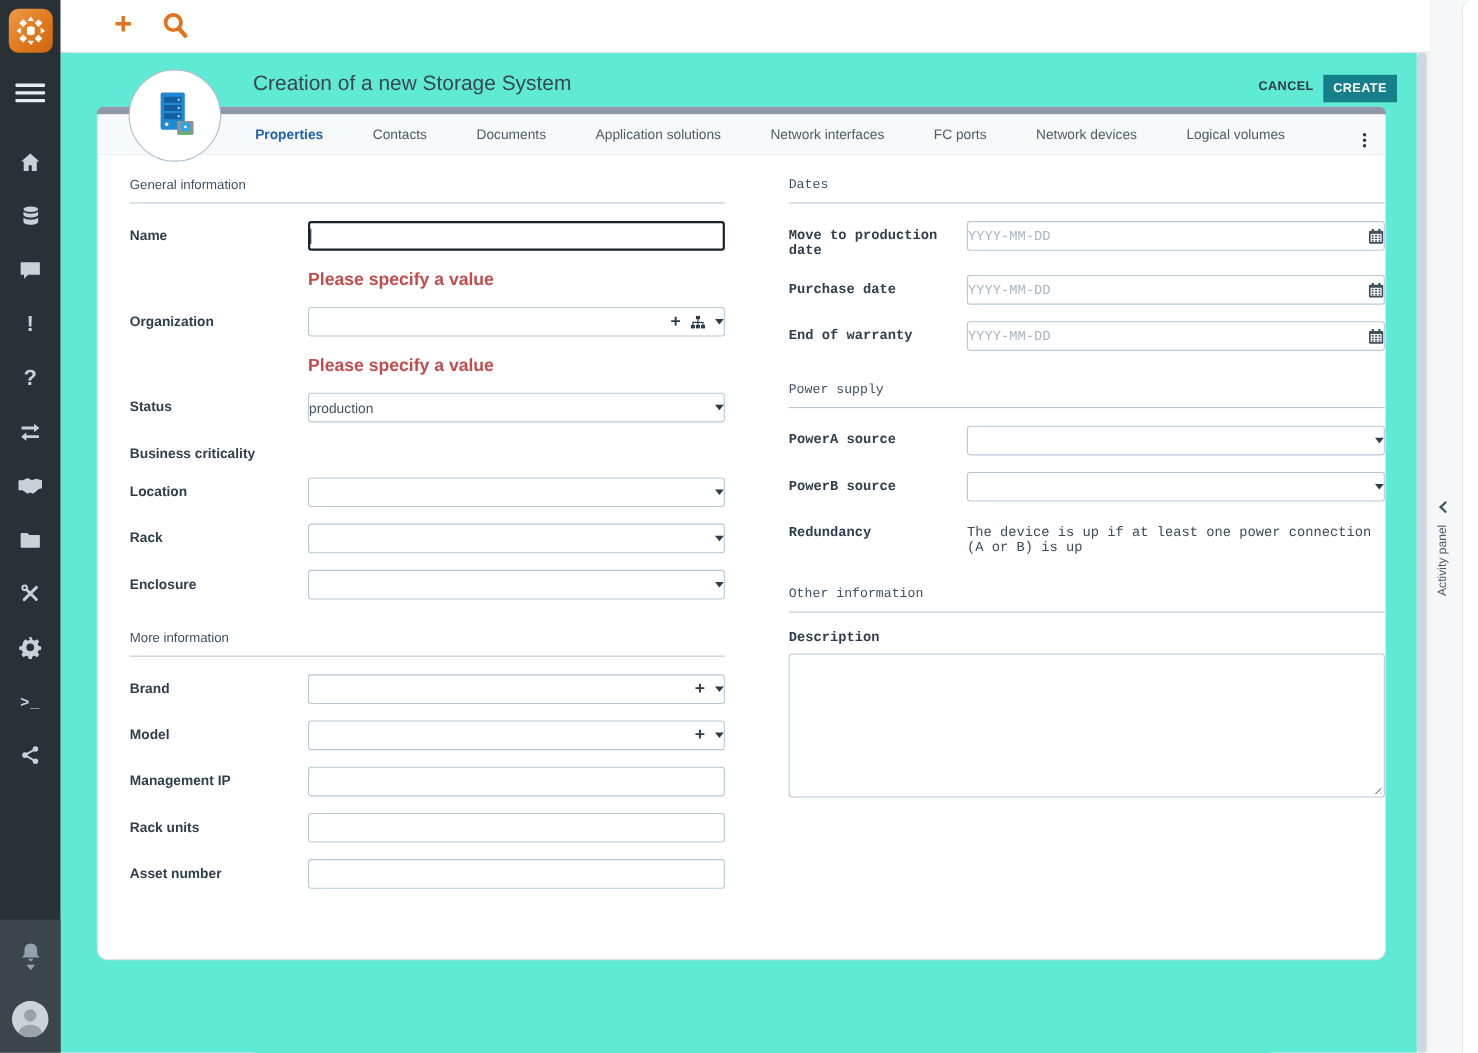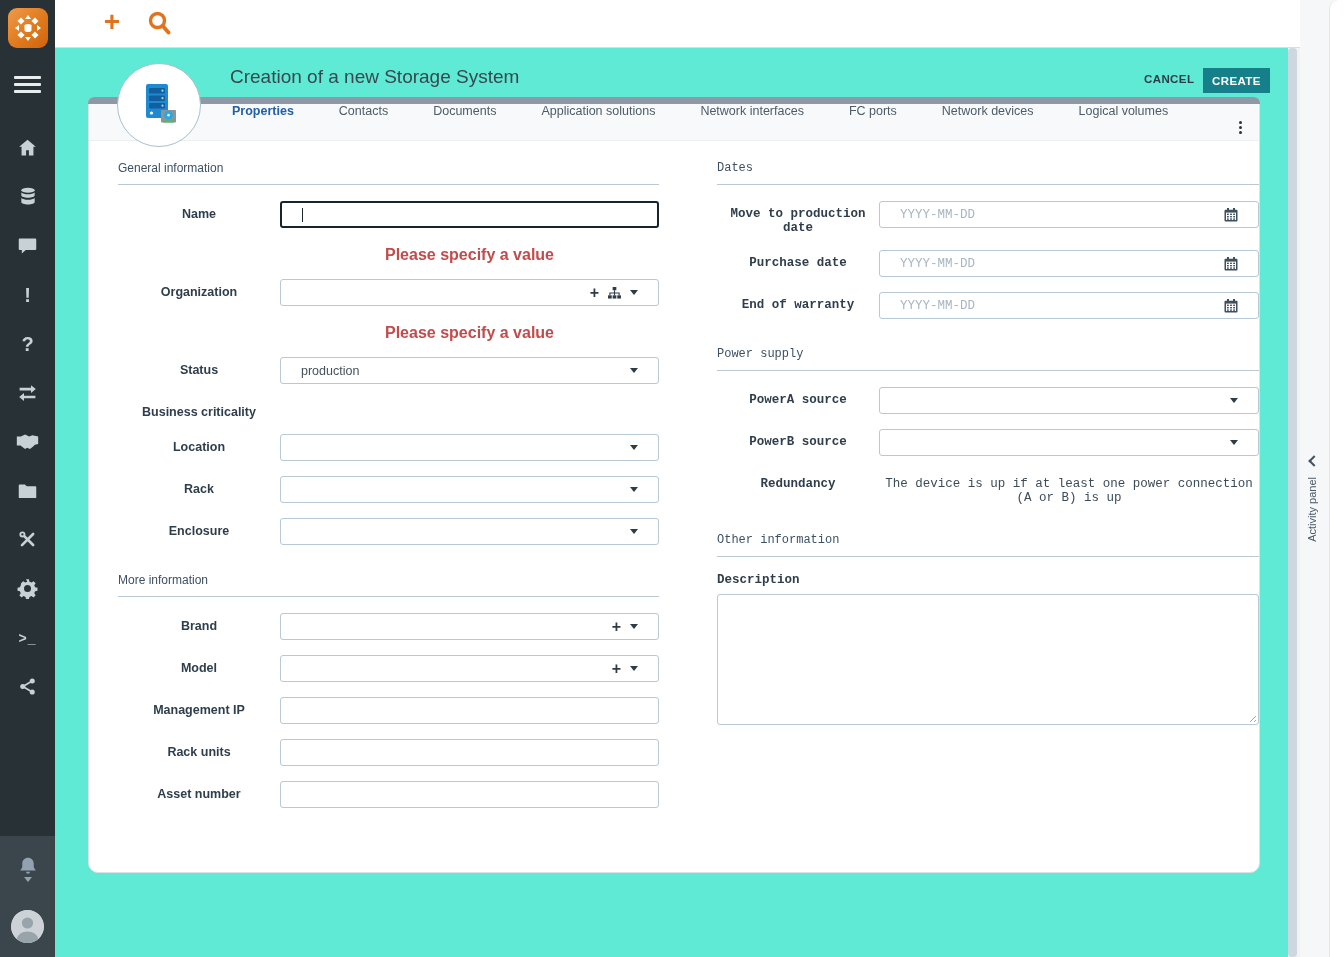--- a/index.html
+++ b/index.html
@@ -53,43 +53,43 @@
                 font-family:"Liberation Sans",sans-serif; }
   .create-btn { position:absolute; left:1148px; top:20px; height:25px; padding:0 9px; background:#157f8a;
                 color:#fff; border:none; border-radius:0; font-size:11.5px; font-weight:bold;
                 letter-spacing:.4px; cursor:pointer; font-family:"Liberation Sans",sans-serif; }
 
   .card { position:absolute; left:33px; top:49px; width:1172px; height:776px; background:#fff;
           border:1px solid #dce1e5; border-radius:6px 6px 10px 10px; }
   .graybar { position:absolute; left:-1px; top:-1px; width:1172px; height:7px; background:#8e98a6;
              border-radius:6px 6px 0 0; }
   .tabstrip { position:absolute; left:0; top:6px; width:100%; height:37px; background:#f7f9fa;
-              border-bottom:1px solid #edf0f2; display:flex; align-items:flex-start; padding-left:143px;
+              border-bottom:1px solid #edf0f2; display:flex; align-items:center; padding-left:143px;
               gap:45px; }
   .tab { font-size:12.5px; color:#4d5c68; cursor:pointer; white-space:nowrap; }
   .tab.active { color:#2160a8; font-weight:bold; }
   .dots { position:absolute; right:16px; top:17px; width:4px; cursor:pointer; }
   .dots i { display:block; width:3px; height:3px; border-radius:50%; background:#29333d; margin-bottom:2px; }
   .avatar-circle { position:absolute; left:28px; top:-35px; width:84px; height:84px; border-radius:50%;
                    background:#fff; border:1px solid #a9bfce; display:flex; align-items:center;
                    justify-content:center; z-index:5; }
 
   
   .col { position:absolute; top:63px; }
   .col.left { left:29px; width:541px; }
   .col.right { left:628px; width:542px;font-family:Liberation Mono, monospace; }
   .section-h { font-size:12px; font-weight:400; color:#3e5064; }
   .section-h.gap { margin-top:28px; }
   .divider { height:1px; background:#bac8d4; margin-top:9px; }
   .rows { margin-top:16px; }
-  .row { display:flex; margin-bottom:15px;text-align:center; }
+  .row { display:flex; margin-bottom:15px; }
   .lbl { flex:0 0 162px; font-size:12.5px; font-weight:bold; color:#2f3d4c; padding-top:6px; }
   .ctl { flex:1; min-width:0; }
   .fi { height:27px; border:1px solid #b7c9d6; border-radius:3px; background:#fff;
-        display:flex; align-items:center; padding:0 20px; font-size:12.5px; color:#42525e; cursor:text; }
+        display:flex; align-items:center; padding:0 0; font-size:12.5px; color:#42525e; cursor:text; }
   .fi.select { cursor:pointer; }
   .fi.focused { border:2px solid #17232d; }
   .cursorbar { width:1px; height:14px; background:#1c262e; }
   .err { margin-top:18px; font-size:16px; color:#c24b4b;font-weight:bold; }
   .tri { width:0; height:0; border-left:4px solid transparent; border-right:4px solid transparent;
          border-top:5px solid #2e3c48; margin-left:auto; flex:none; }
   .icons { margin-left:auto; display:flex; align-items:center; gap:9px; }
   .icons .tri { margin-left:0; }
   .plus-ico { cursor:pointer; line-height:1; }
   .plus-ico::before { content:"+"; font-size:16px; font-weight:bold; color:#2e3c48; }

